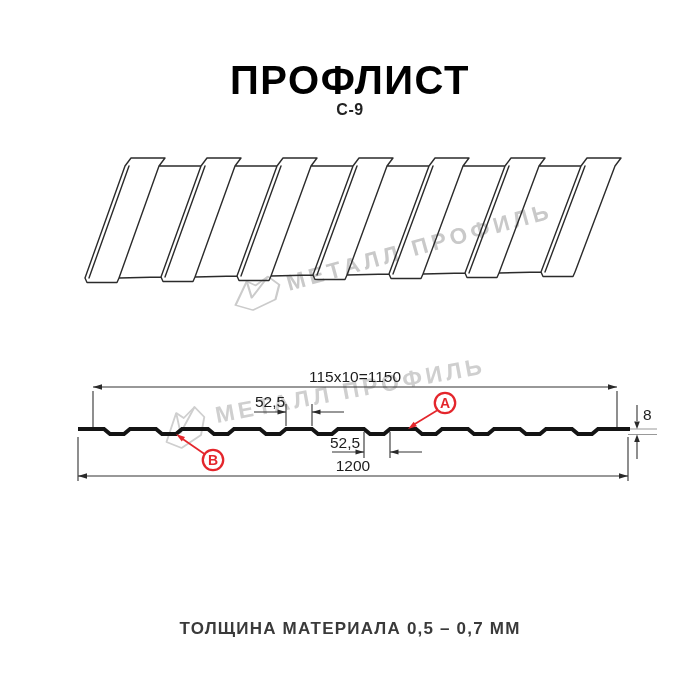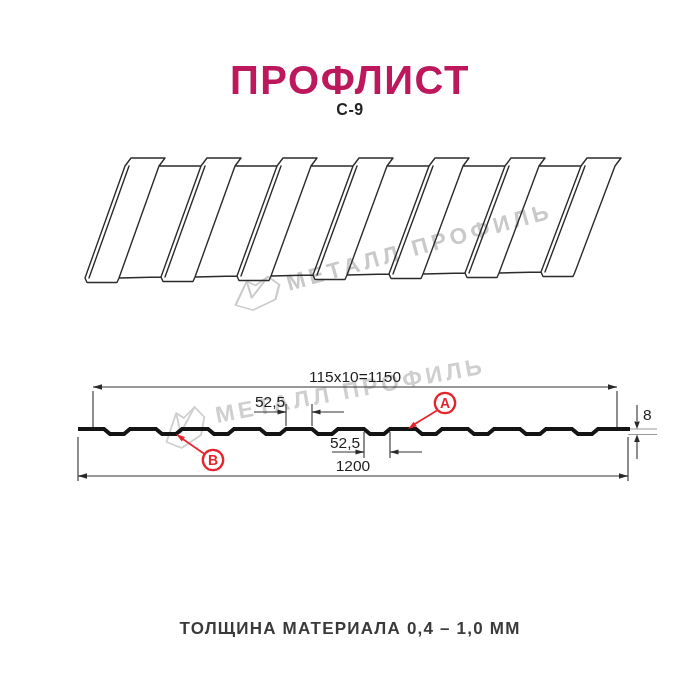--- a/index.html
+++ b/index.html
@@ -2,21 +2,21 @@
 <html><head>
 <meta charset="utf-8">
 <style>
   html,body{margin:0;padding:0;background:#fff;}
   #stage{
     position:relative;width:700px;height:700px;background:#ffffff;overflow:hidden;
     font-family:"Liberation Sans","DejaVu Sans",sans-serif;
   }
   .page-title{
     position:absolute;left:0;top:58px;width:100%;text-align:center;
-    font-size:40px;font-weight:800;letter-spacing:1.5px;color:#be185d;
+    font-size:40px;font-weight:800;letter-spacing:1.5px;color:#000000;
   }
   .page-subtitle{
     position:absolute;left:0;top:101px;width:100%;text-align:center;
     font-size:16px;font-weight:700;letter-spacing:0.5px;color:#222;
   }
   .footer-note{
     position:absolute;left:0;top:619px;width:100%;text-align:center;
     font-size:17px;font-weight:600;letter-spacing:1.2px;color:#3a3a3a;
   }
   svg{position:absolute;left:0;top:0;}
@@ -128,14 +128,14 @@
 
       <g>
         <line x1="204.5" y1="454" x2="182" y2="438.5" stroke="#e4262c" stroke-width="1.7"></line>
         <polygon points="176,434 181.8,441.5 185,436.9" fill="#e4262c"></polygon>
         <circle cx="213" cy="460" r="10.2" fill="#ffffff" stroke="#e4262c" stroke-width="2.3"></circle>
         <text class="marktext" x="213" y="464.8" text-anchor="middle" fill="#e4262c">B</text>
       </g>
     </g>
   </svg>
 
-  <div class="footer-note">ТОЛЩИНА МАТЕРИАЛА 0,4 – 1,0 ММ</div>
+  <div class="footer-note">ТОЛЩИНА МАТЕРИАЛА 0,5 – 0,7 ММ</div>
 </div>
 
 </body></html>

